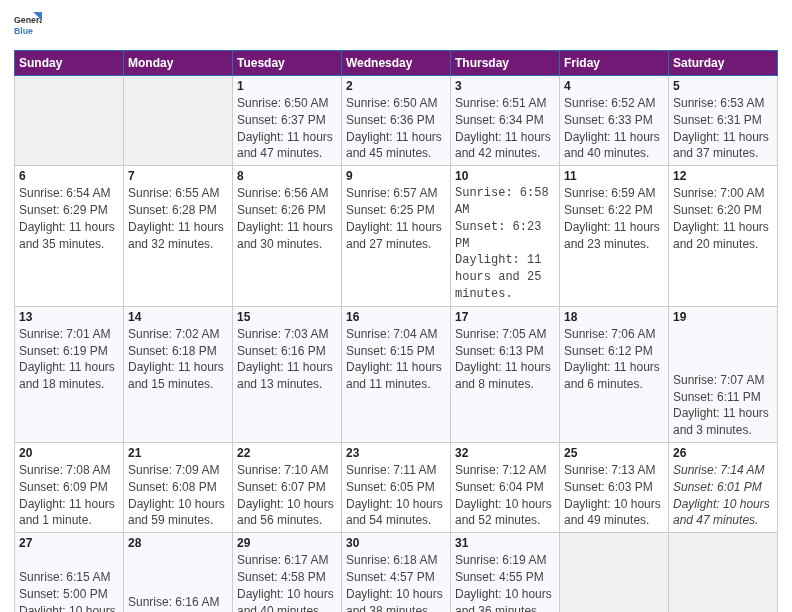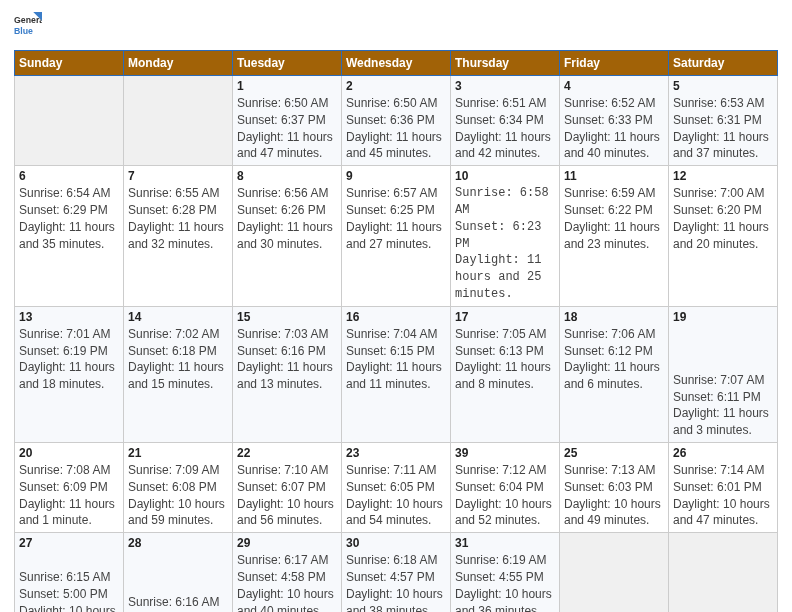--- a/index.html
+++ b/index.html
@@ -48,21 +48,21 @@
     .location {
       font-size: 14px;
       color: #555;
     }
     table {
       width: 100%;
       border-collapse: collapse;
       table-layout: fixed;
     }
     thead tr th {
-      background-color: #a16207;
+      background-color: #701a75;
       color: #fff;
       font-size: 12px;
       font-weight: bold;
       padding: 5px 4px;
       text-align: left;
       border: 1px solid #2a6ab8;
     }
     tbody tr td {
       vertical-align: top;
       border: 1px solid #ccc;
@@ -268,34 +268,34 @@
 Sunset: 6:07 PM
 Daylight: 10 hours and 56 minutes.</div>
           </td>
           <td>
             <span class="day-num">23</span>
             <div class="day-info" style="white-space: pre-line;">Sunrise: 7:11 AM
 Sunset: 6:05 PM
 Daylight: 10 hours and 54 minutes.</div>
           </td>
           <td>
-            <span class="day-num">39</span>
+            <span class="day-num">32</span>
             <div class="day-info" style="white-space: pre-line;">Sunrise: 7:12 AM
 Sunset: 6:04 PM
 Daylight: 10 hours and 52 minutes.</div>
           </td>
           <td>
             <span class="day-num">25</span>
             <div class="day-info" style="white-space: pre-line;">Sunrise: 7:13 AM
 Sunset: 6:03 PM
 Daylight: 10 hours and 49 minutes.</div>
           </td>
           <td>
             <span class="day-num">26</span>
-            <div class="day-info" style="white-space: pre-line;">Sunrise: 7:14 AM
+            <div class="day-info" style="white-space: pre-line; font-style: italic;">Sunrise: 7:14 AM
 Sunset: 6:01 PM
 Daylight: 10 hours and 47 minutes.</div>
           </td>
         </tr>
         <tr>
           <td>
             <span class="day-num">27</span>
             <div class="day-info" style="white-space: pre-line; margin-top: 19px;">Sunrise: 6:15 AM
 Sunset: 5:00 PM
 Daylight: 10 hours and 45 minutes.</div>

